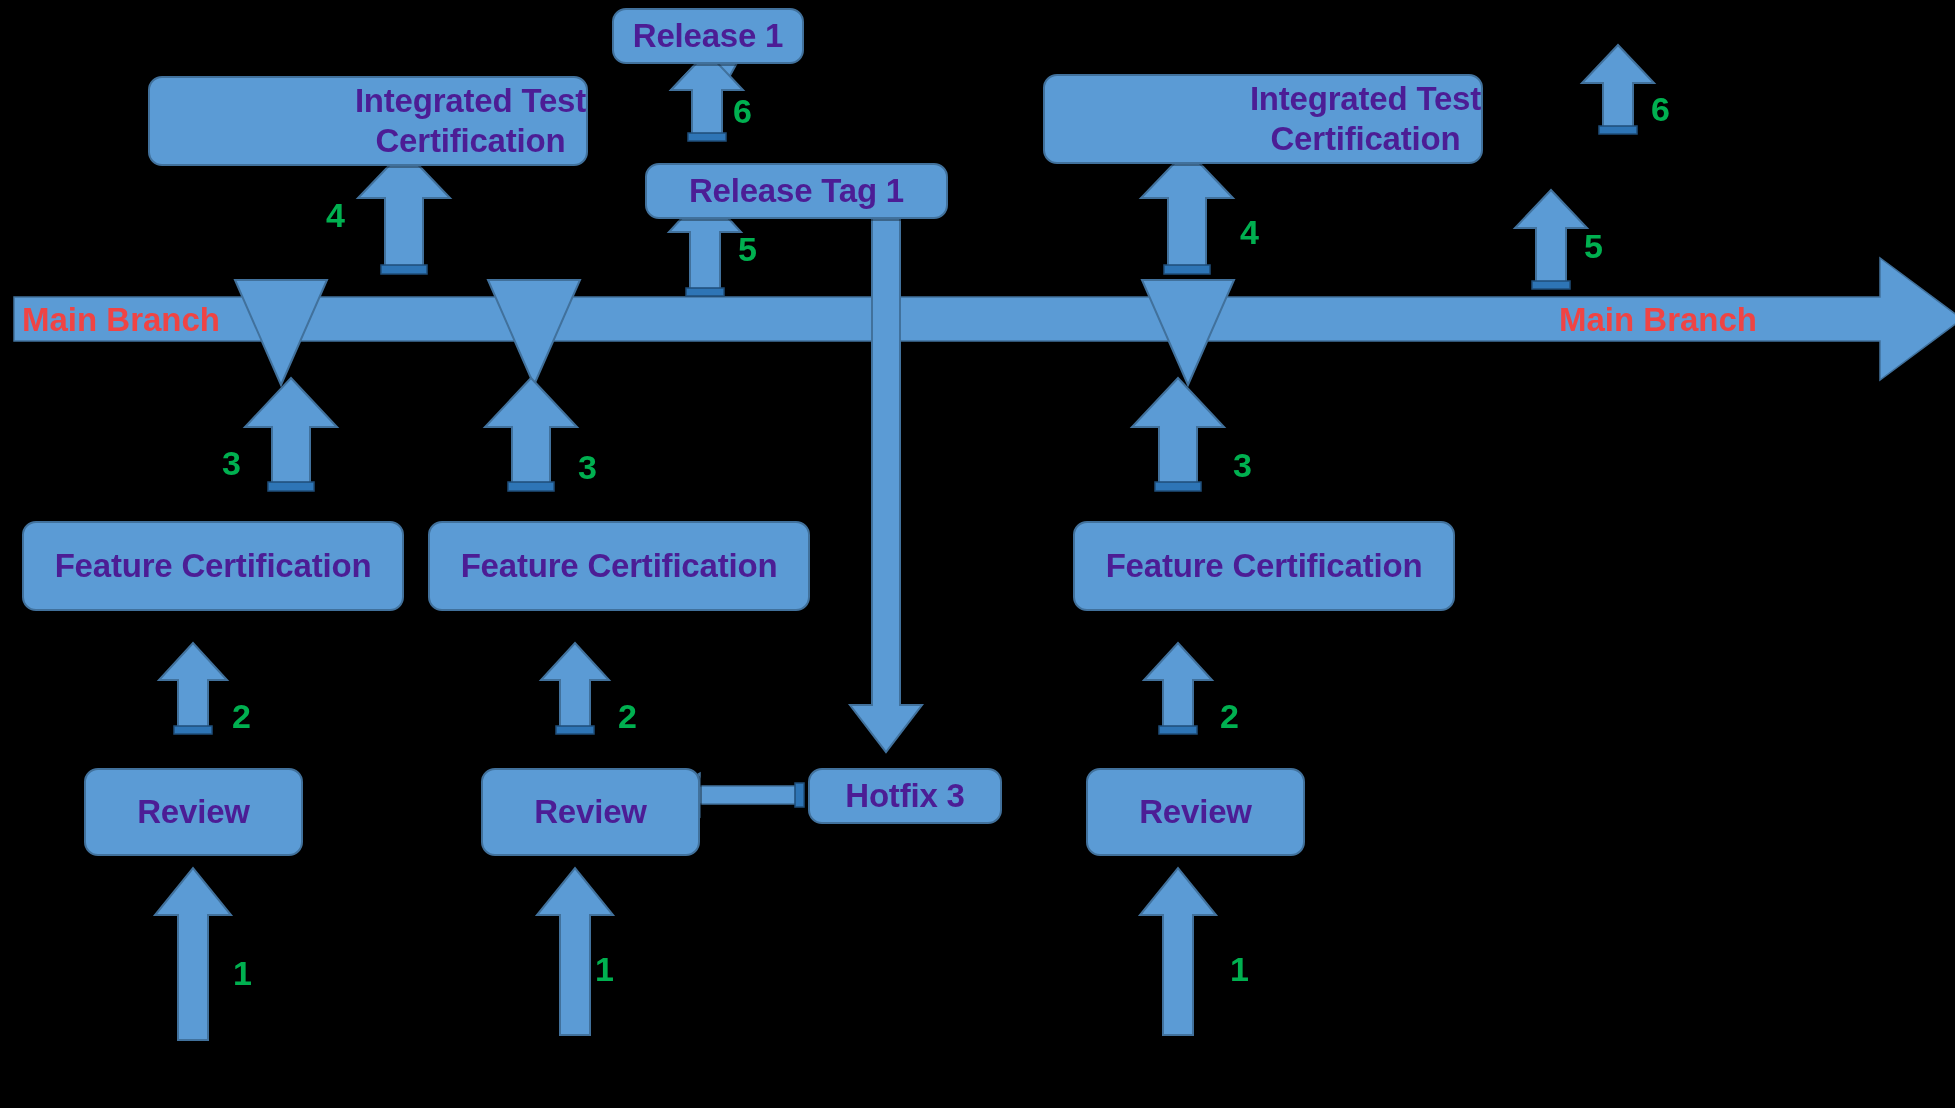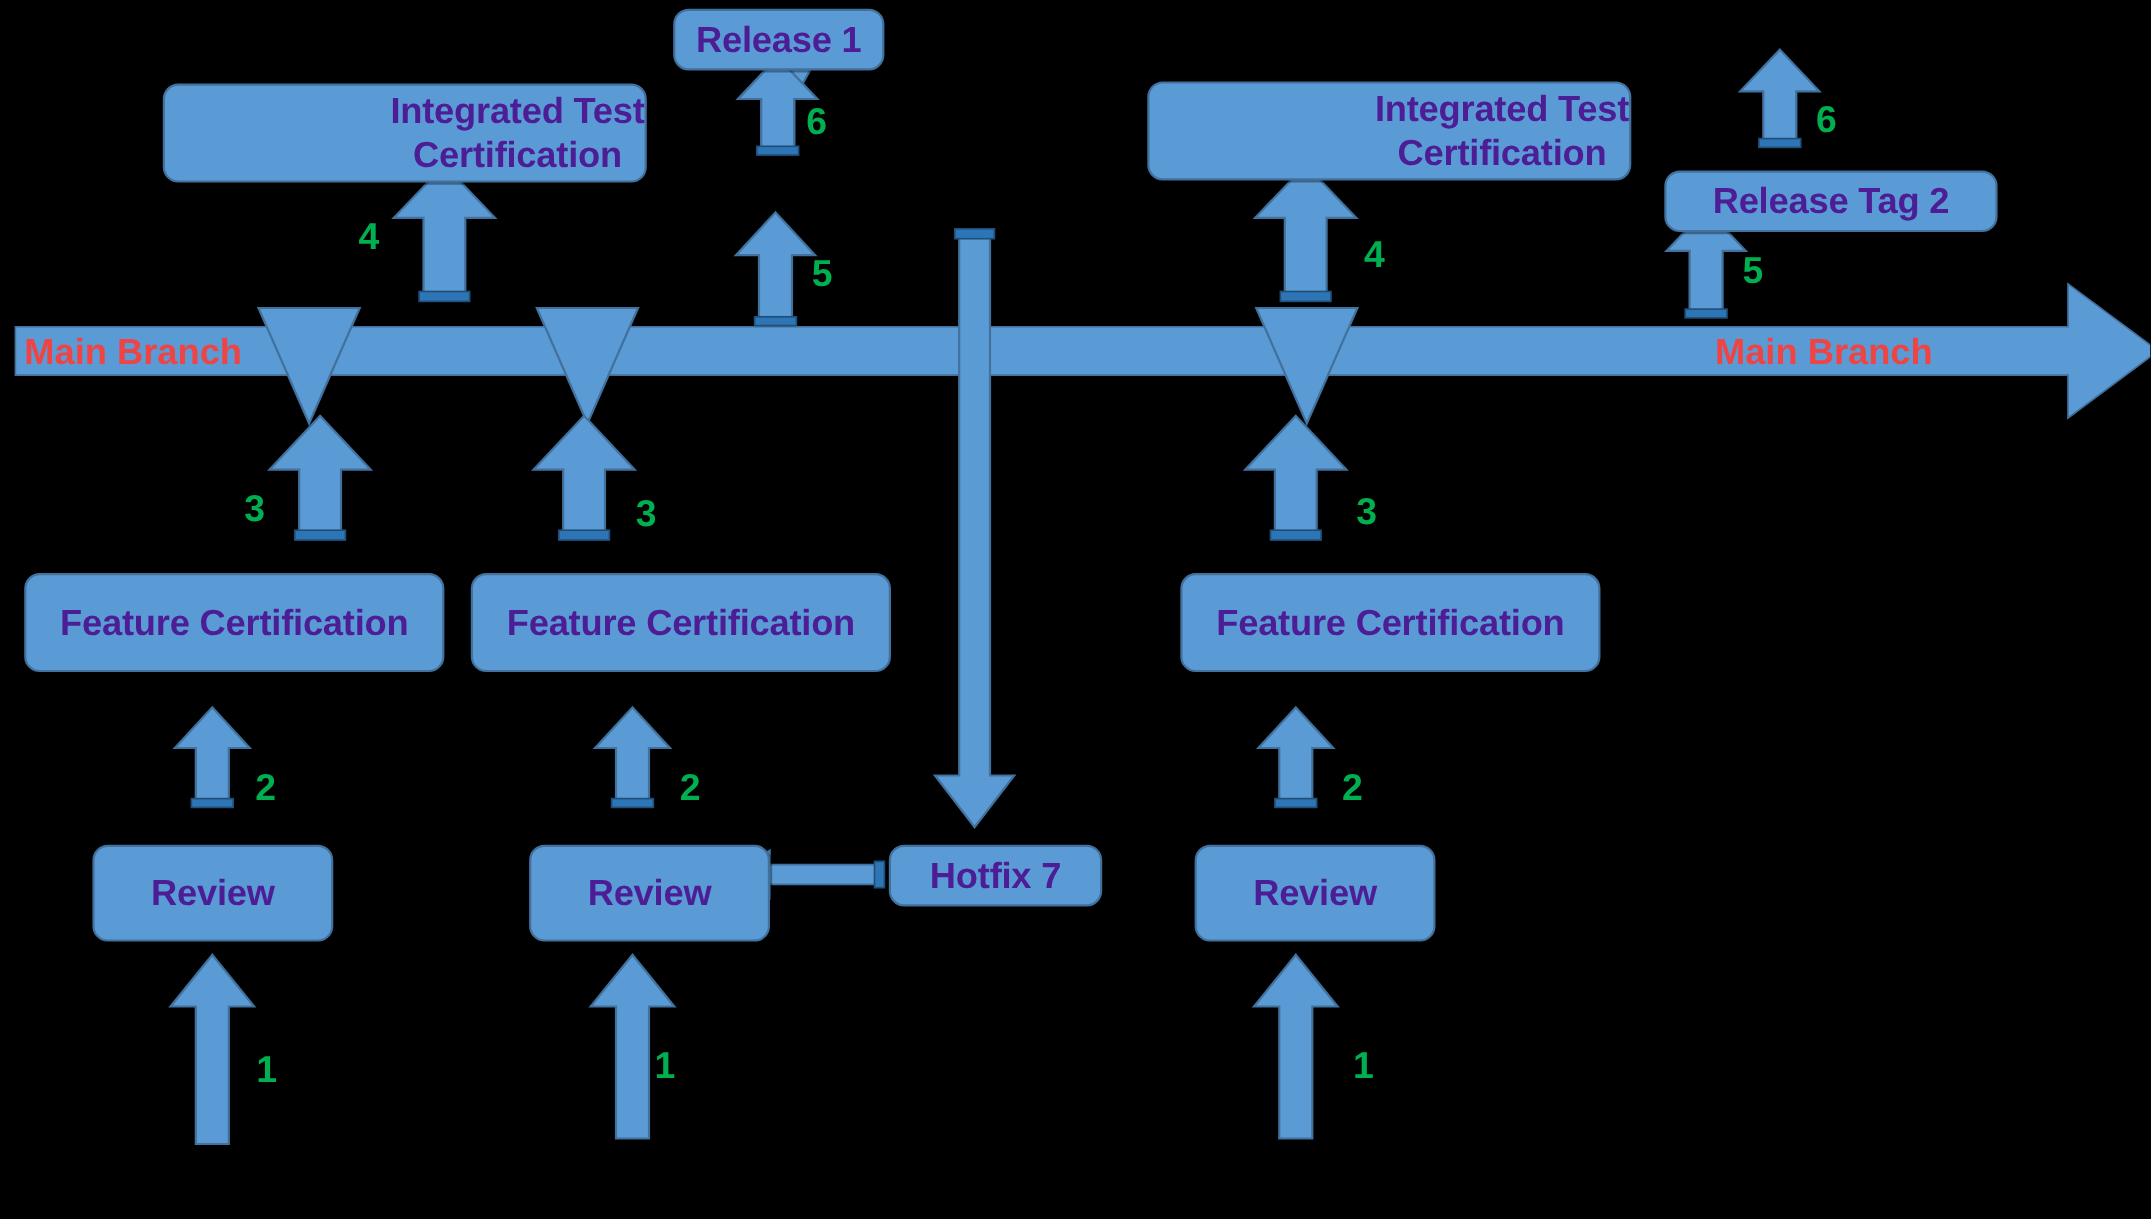--- a/index.html
+++ b/index.html
@@ -188,32 +188,32 @@
     <div>
       <div>Integrated Test</div>
       <div>Certification</div>
     </div>
   </div>
 
   <div class="box" style="left:612px; top:8px; width:192px; height:56px; font-size:33px;">
     <span>Release 1</span>
   </div>
 
+  <div class="box" style="left:645px; top:163px; width:303px; height:56px; font-size:33px;">
+    <span>Release Tag 1</span>
+  </div>
 
   <div class="box box-2line" style="left:1043px; top:74px; width:440px; height:90px; font-size:33px;">
     <div>
       <div>Integrated Test</div>
       <div>Certification</div>
     </div>
   </div>
 
 
-  <div class="box" style="left:1513px; top:155px; width:303px; height:56px; font-size:33px;">
-    <span>Release Tag 2</span>
-  </div>
 
   <div class="box" style="left:22px; top:521px; width:382px; height:90px; font-size:33px;">
     <span>Feature Certification</span>
   </div>
 
   <div class="box" style="left:428px; top:521px; width:382px; height:90px; font-size:33px;">
     <span>Feature Certification</span>
   </div>
 
   <div class="box" style="left:1073px; top:521px; width:382px; height:90px; font-size:33px;">
@@ -226,21 +226,21 @@
 
   <div class="box" style="left:481px; top:768px; width:219px; height:88px; font-size:33px;">
     <span>Review</span>
   </div>
 
   <div class="box" style="left:1086px; top:768px; width:219px; height:88px; font-size:33px;">
     <span>Review</span>
   </div>
 
   <div class="box" style="left:808px; top:768px; width:194px; height:56px; font-size:33px;">
-    <span>Hotfix 7</span>
+    <span>Hotfix 3</span>
   </div>
 
   <div class="branch-label" style="left:22px; top:303px;">Main Branch</div>
   <div class="branch-label" style="left:1559px; top:303px;">Main Branch</div>
 
   <div class="step" style="left:233px; top:956px;">1</div>
   <div class="step" style="left:595px; top:952px;">1</div>
   <div class="step" style="left:1230px; top:952px;">1</div>
 
   <div class="step" style="left:232px; top:699px;">2</div>

